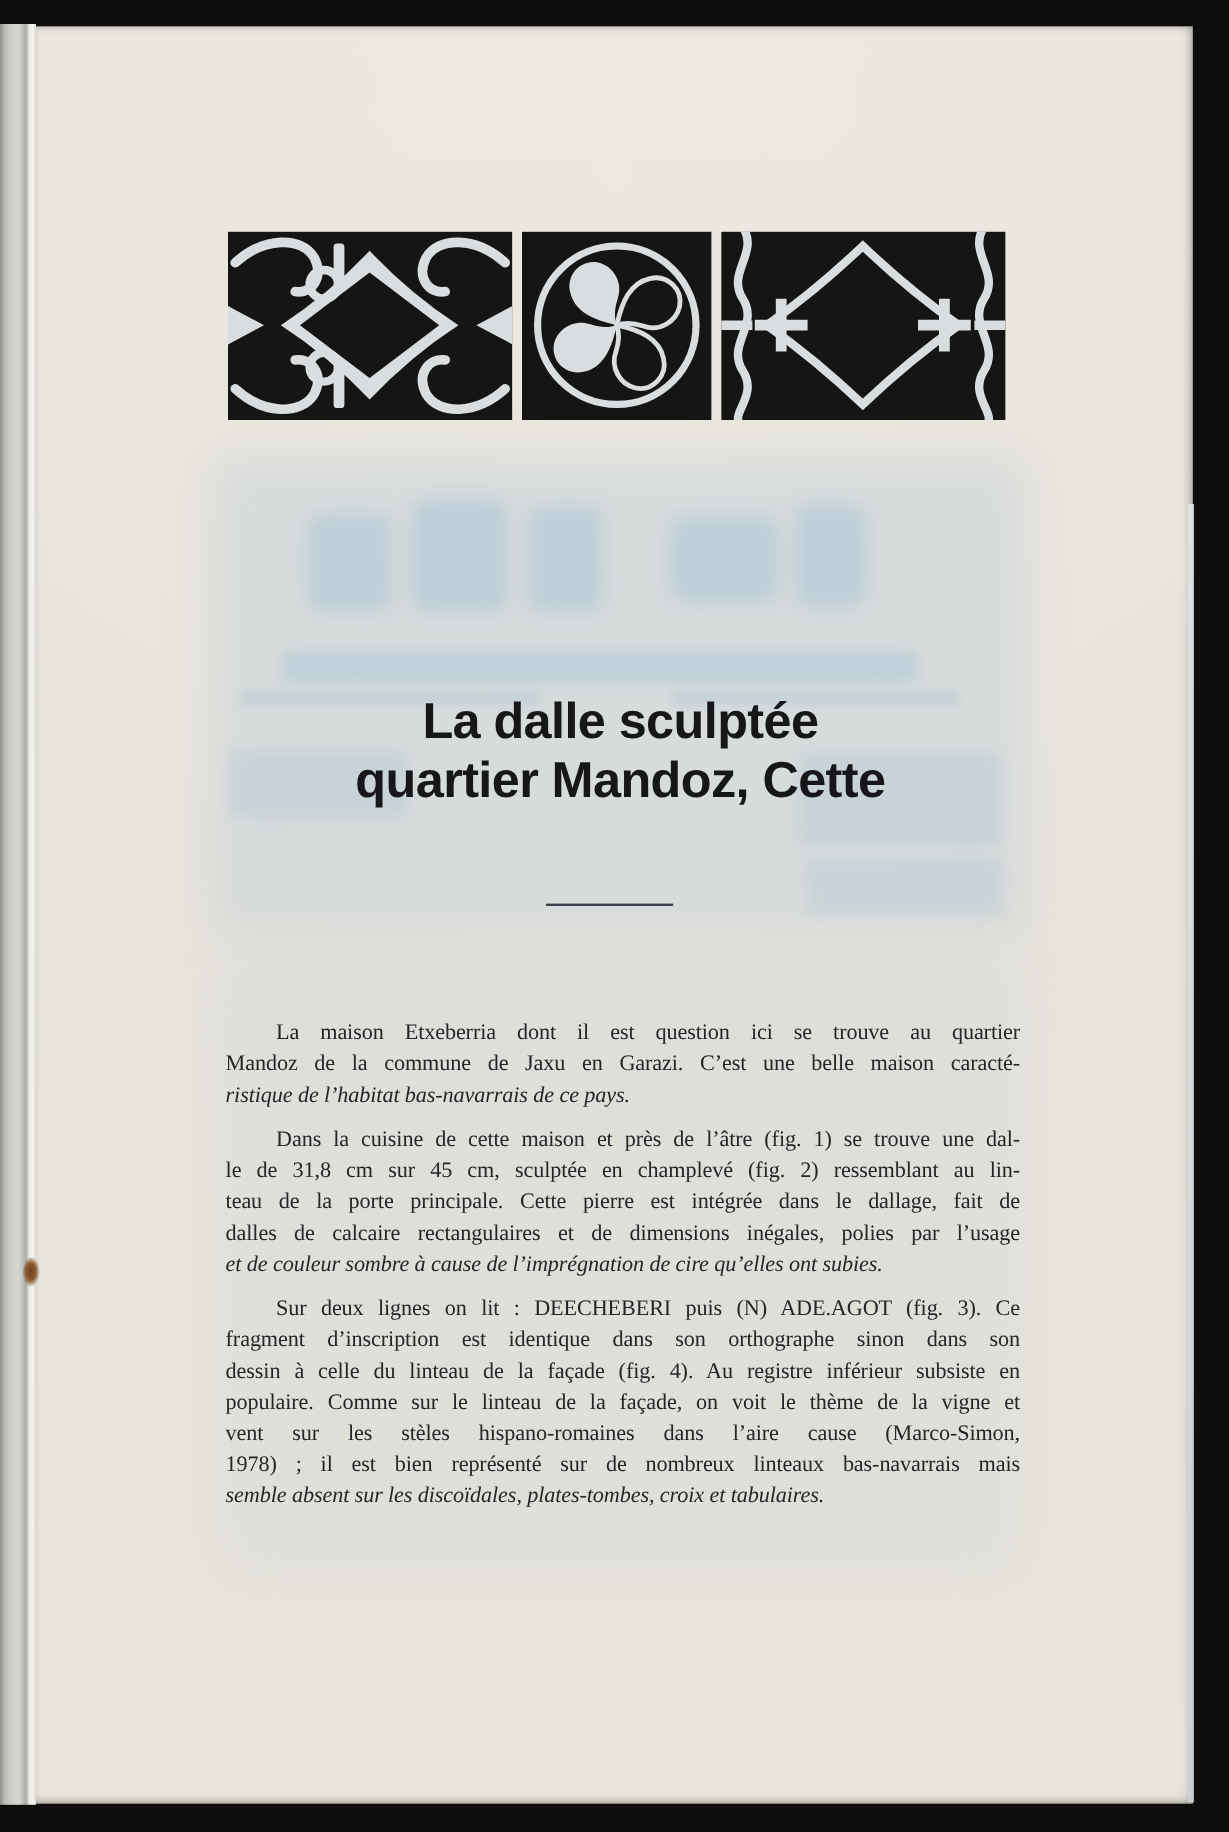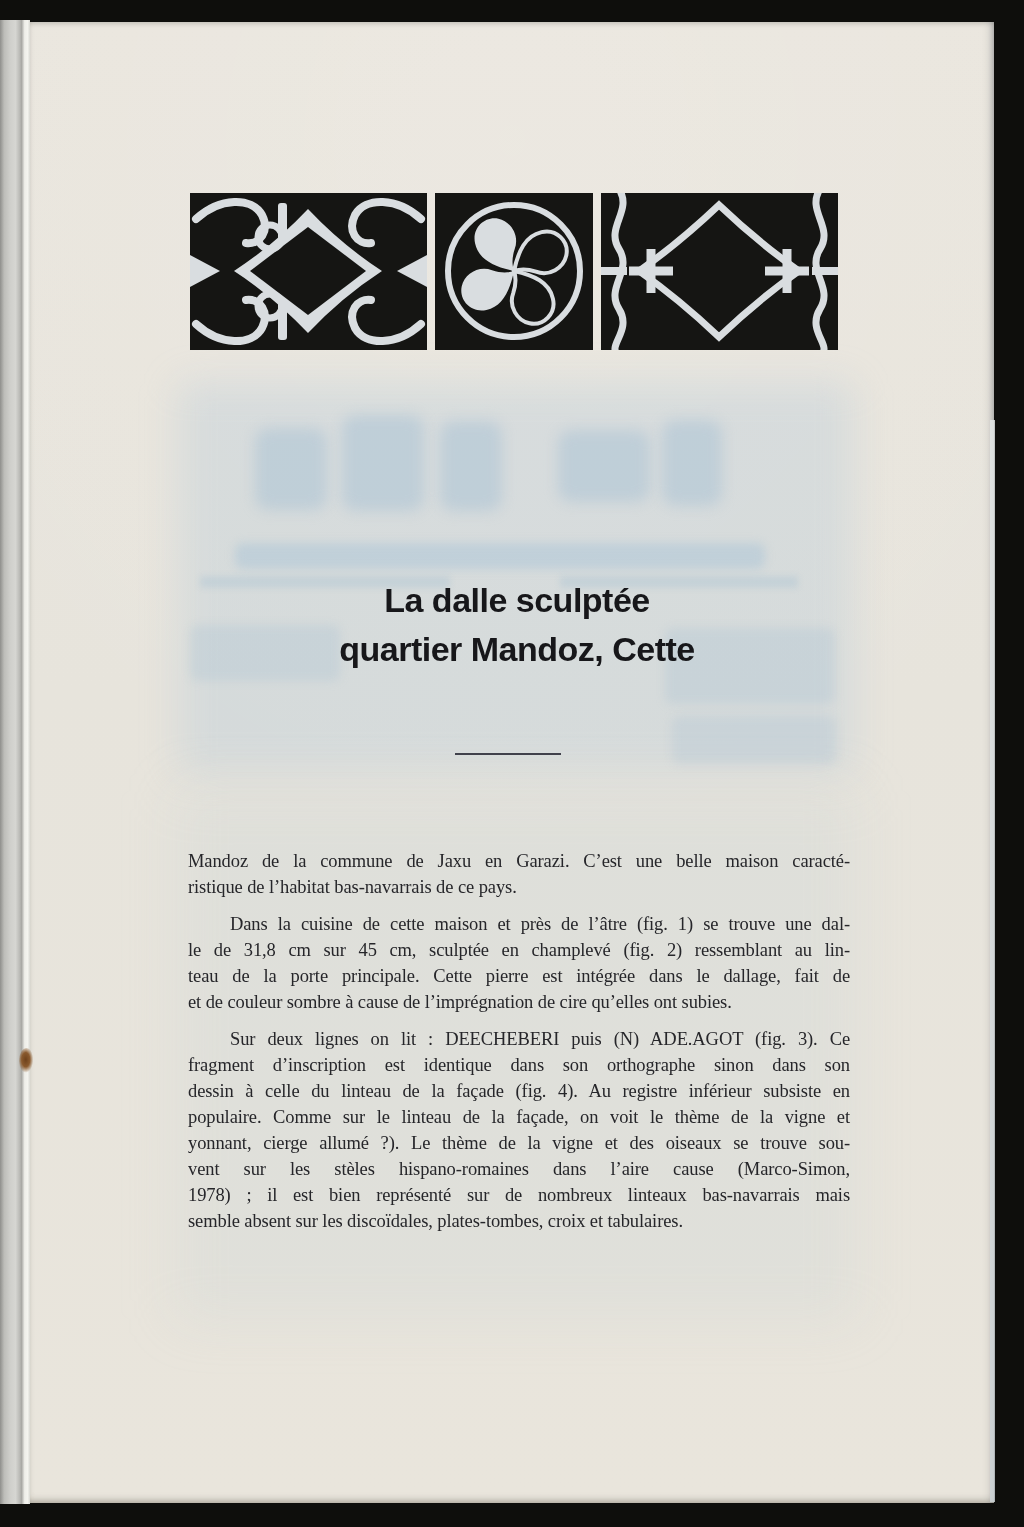--- a/index.html
+++ b/index.html
@@ -62,38 +62,38 @@
   .band{
     position:absolute;left:190px;top:193px;width:648px;height:157px;
     display:flex;gap:8px;
   }
   .band svg{display:block;}
 
   
   .title{
     position:absolute;left:186px;top:576px;width:662px;
     font-family:"Liberation Sans", sans-serif;
-    font-weight:bold;font-size:34px;line-height:49px;
+    font-weight:bold;font-size:42px;line-height:49px;
     letter-spacing:-0.5px;color:#17171a;text-align:center;
   }
   .divider{
     position:absolute;left:455px;top:753px;width:106px;height:2px;
     background:#40414b;
   }
 
   
   .body-text{
     position:absolute;left:188px;top:848px;width:662px;
     font-size:18.5px;line-height:26px;color:#26262a;
     letter-spacing:-0.1px;
   }
   .para{margin:0 0 11px 0;}
   .bline{text-align:justify;text-align-last:justify;white-space:normal;}
   .bline.first{text-indent:42px;}
-  .bline.last{text-align-last:left;}
+  .bline.last{text-align-last:left;font-style:italic;}
 </style>
 </head>
 <body>
 
 <div class="edge-strips"></div>
 
 <div class="paper"></div>
 <div class="fore-edge-line"></div>
 <div class="stain"></div>
 
@@ -171,32 +171,33 @@
 </div>
 
 <div class="title">
     <div class="title-line">La dalle sculptée</div>
     <div class="title-line">quartier Mandoz, Cette</div>
   </div>
 <div class="divider"></div>
 
 <div class="body-text">
     <div class="para">
+      <div class="bline first">La maison Etxeberria dont il est question ici se trouve au quartier</div>
       <div class="bline">Mandoz de la commune de Jaxu en Garazi. C’est une belle maison caracté-</div>
       <div class="bline last">ristique de l’habitat bas-navarrais de ce pays.</div>
     </div>
     <div class="para">
       <div class="bline first">Dans la cuisine de cette maison et près de l’âtre (fig. 1) se trouve une dal-</div>
       <div class="bline">le de 31,8 cm sur 45 cm, sculptée en champlevé (fig. 2) ressemblant au lin-</div>
       <div class="bline">teau de la porte principale. Cette pierre est intégrée dans le dallage, fait de</div>
+      <div class="bline">dalles de calcaire rectangulaires et de dimensions inégales, polies par l’usage</div>
       <div class="bline last">et de couleur sombre à cause de l’imprégnation de cire qu’elles ont subies.</div>
     </div>
     <div class="para">
       <div class="bline first">Sur deux lignes on lit : DEECHEBERI puis (N) ADE.AGOT (fig. 3). Ce</div>
       <div class="bline">fragment d’inscription est identique dans son orthographe sinon dans son</div>
       <div class="bline">dessin à celle du linteau de la façade (fig. 4). Au registre inférieur subsiste en</div>
       <div class="bline">populaire. Comme sur le linteau de la façade, on voit le thème de la vigne et</div>
-      <div class="bline">yonnant, cierge allumé ?). Le thème de la vigne et des oiseaux se trouve sou-</div>
       <div class="bline">vent sur les stèles hispano-romaines dans l’aire cause (Marco-Simon,</div>
       <div class="bline">1978) ; il est bien représenté sur de nombreux linteaux bas-navarrais mais</div>
       <div class="bline last">semble absent sur les discoïdales, plates-tombes, croix et tabulaires.</div>
     </div>
   </div>
 
 </body></html>

